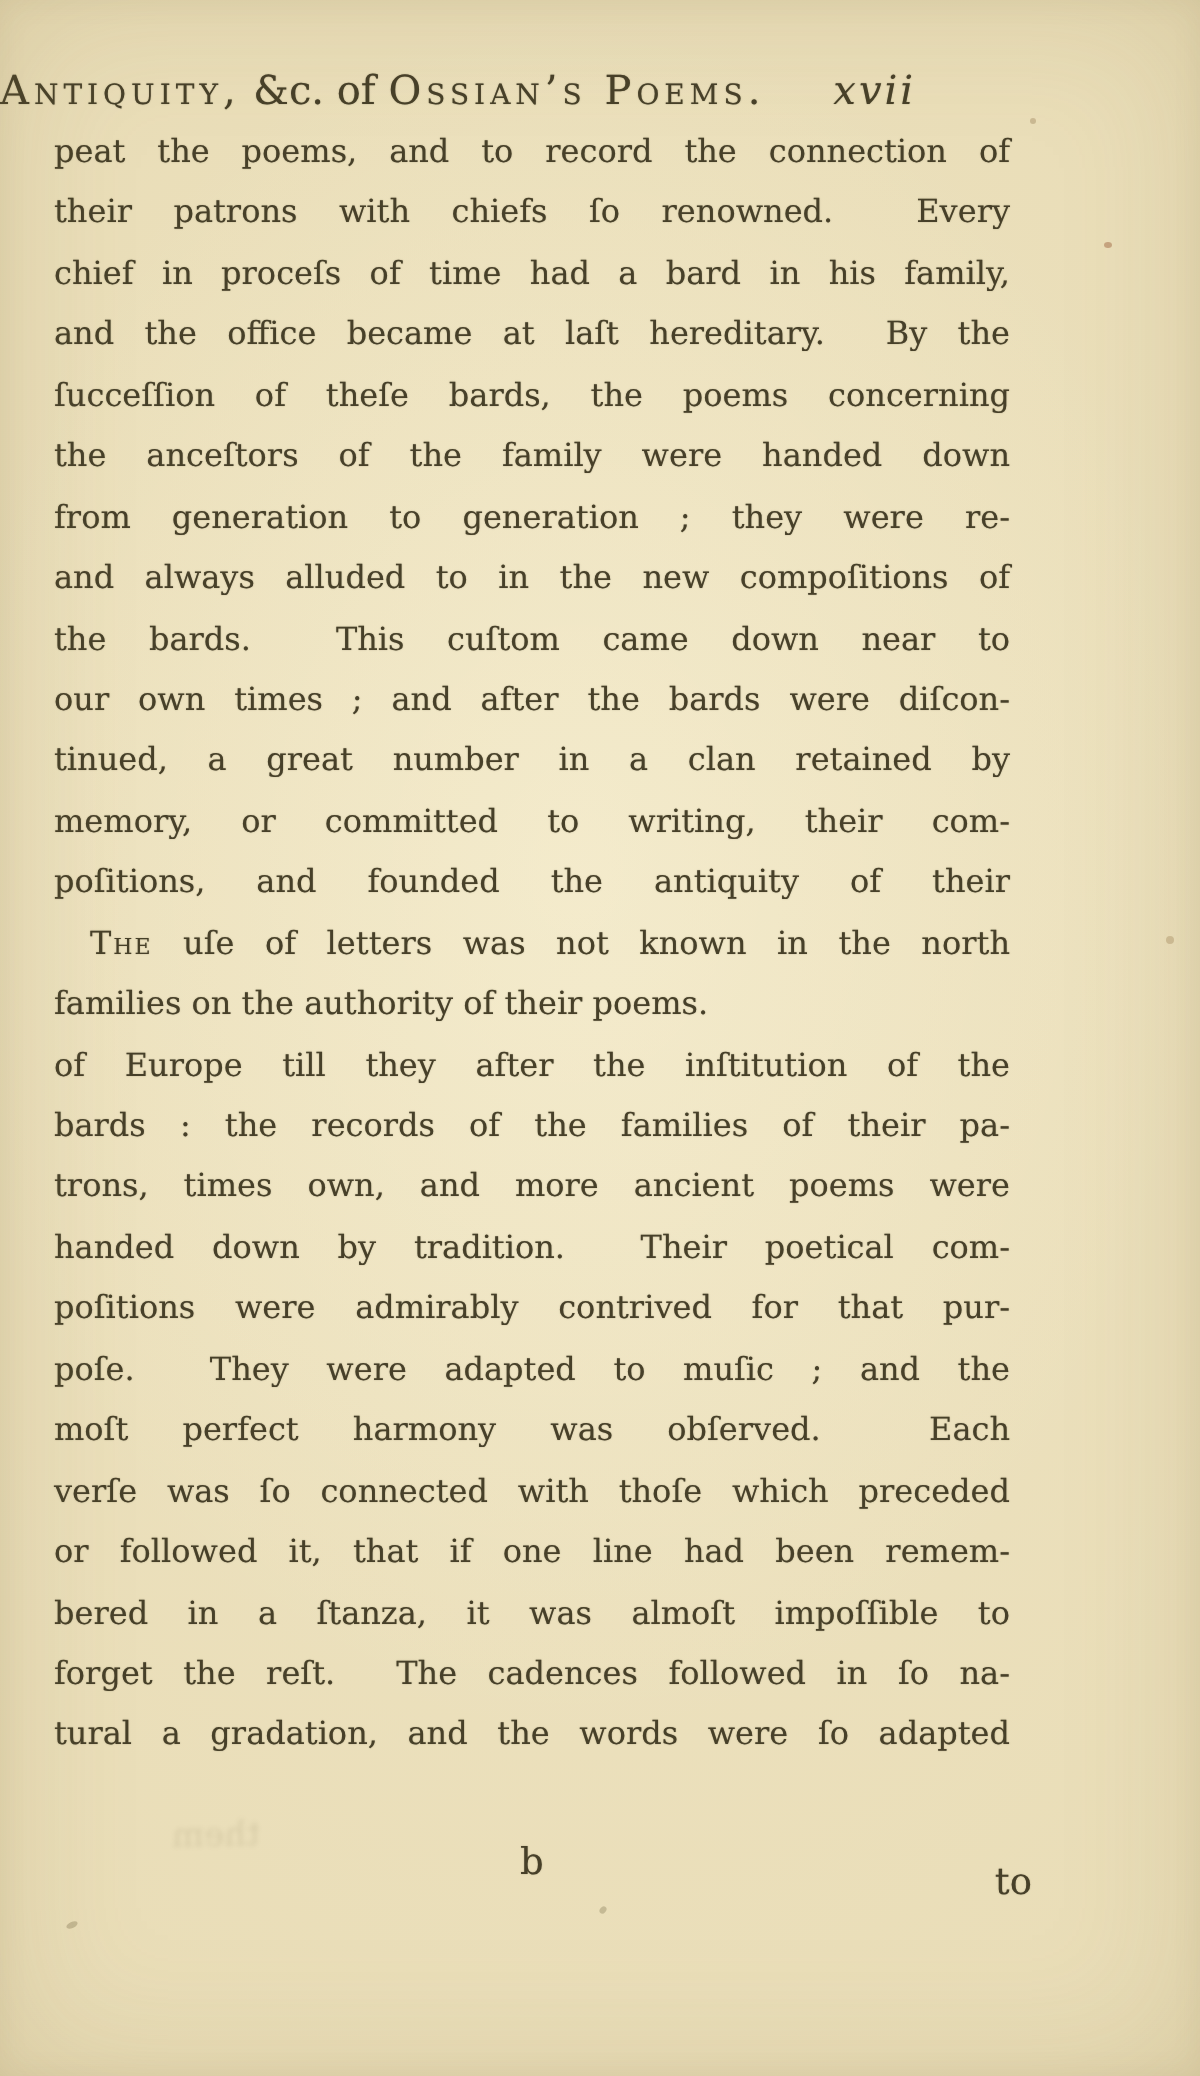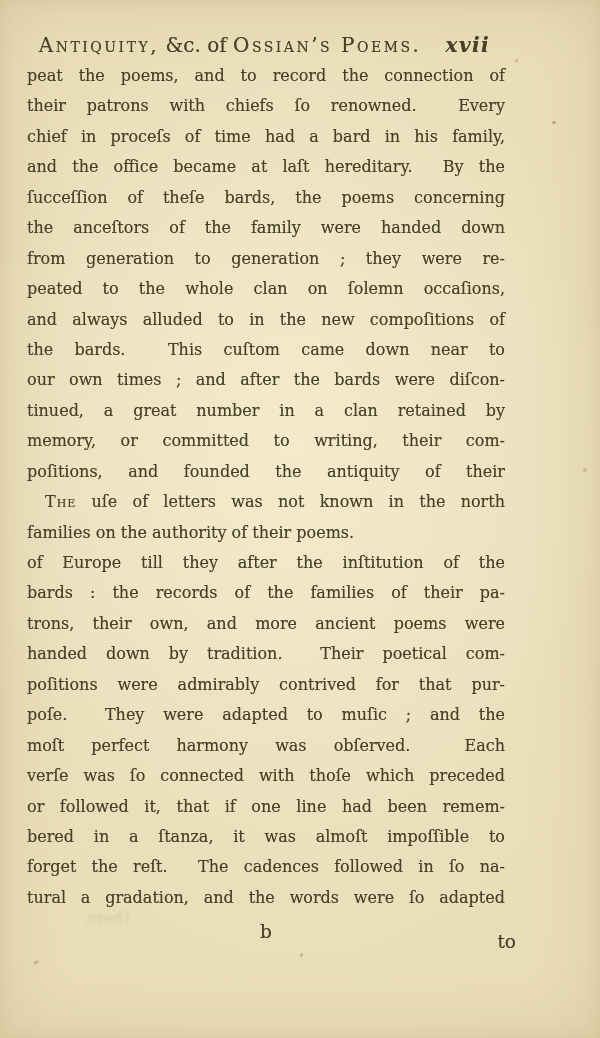--- a/index.html
+++ b/index.html
@@ -11,26 +11,26 @@
   .page {
     position: absolute; inset: 0;
     background:
       radial-gradient(90% 70% at 48% 42%, rgba(255,250,225,0.35) 0%, rgba(255,250,225,0) 60%),
       radial-gradient(140% 110% at 50% 48%, #eee3c1 0%, #e9ddb7 55%, #ddd0a4 100%);
     color: #474029;
   }
   
   .header {
     position: absolute; top: 33px; left: 0; width: 529px;
-    display: flex; justify-content: center; align-items: baseline;
+    display: flex; justify-content: flex-start; align-items: baseline;
     font-size: 20px; white-space: pre;
     text-shadow: 0 0 0.6px rgba(71,64,41,0.55);
   }
   .sc { font-variant: small-caps; letter-spacing: 2.5px; }
-  .pagenum { font-style: italic; letter-spacing: 1.5px; margin-left: 24px; font-weight: bold; }
+  .pagenum { font-style: italic; letter-spacing: 1.5px; margin-left: 34px; }
   
   .textblock {
     position: absolute; top: 66px; left: 27px; width: 478px;
     font-size: 16px;
     text-shadow: 0 0 0.6px rgba(71,64,41,0.5);
   }
   .line {
     height: 30.45px;
     text-align: justify;
     text-align-last: justify;
@@ -74,32 +74,31 @@
   <div class="header"><span class="sc">Antiquity,</span><span> &amp;c. of </span><span class="sc">Ossian’s </span><span class="sc">Poems.</span><span class="pagenum">xvii</span></div>
 
   <div class="textblock">
       <div class="line">peat the poems, and to record the connection of</div>
       <div class="line">their patrons with chiefs ſo renowned.&nbsp; Every</div>
       <div class="line">chief in proceſs of time had a bard in his family,</div>
       <div class="line">and the office became at laſt hereditary.&nbsp; By the</div>
       <div class="line">ſucceſſion of theſe bards, the poems concerning</div>
       <div class="line">the anceſtors of the family were handed down</div>
       <div class="line">from generation to generation ; they were re-</div>
-      <div class="line">peated to the whole clan on ſolemn occaſions,</div>
       <div class="line">and always alluded to in the new compoſitions of</div>
       <div class="line">the bards.&nbsp; This cuſtom came down near to</div>
       <div class="line">our own times ; and after the bards were diſcon-</div>
       <div class="line">tinued, a great number in a clan retained by</div>
       <div class="line">memory, or committed to writing, their com-</div>
       <div class="line">poſitions, and founded the antiquity of their</div>
       <div class="line indent"><span class="lead-caps">The</span> uſe of letters was not known in the north</div>
       <div class="line para-end">families on the authority of their poems.</div>
       <div class="line">of Europe till they after the inſtitution of the</div>
       <div class="line">bards : the records of the families of their pa-</div>
-      <div class="line">trons, their own, and more ancient poems were</div>
+      <div class="line">trons, times own, and more ancient poems were</div>
       <div class="line">handed down by tradition.&nbsp; Their poetical com-</div>
       <div class="line">poſitions were admirably contrived for that pur-</div>
       <div class="line">poſe.&nbsp; They were adapted to muſic ; and the</div>
       <div class="line">moſt perfect harmony was obſerved.&nbsp; Each</div>
       <div class="line">verſe was ſo connected with thoſe which preceded</div>
       <div class="line">or followed it, that if one line had been remem-</div>
       <div class="line">bered in a ſtanza, it was almoſt impoſſible to</div>
       <div class="line">forget the reſt.&nbsp; The cadences followed in ſo na-</div>
       <div class="line">tural a gradation, and the words were ſo adapted</div>
     </div>

